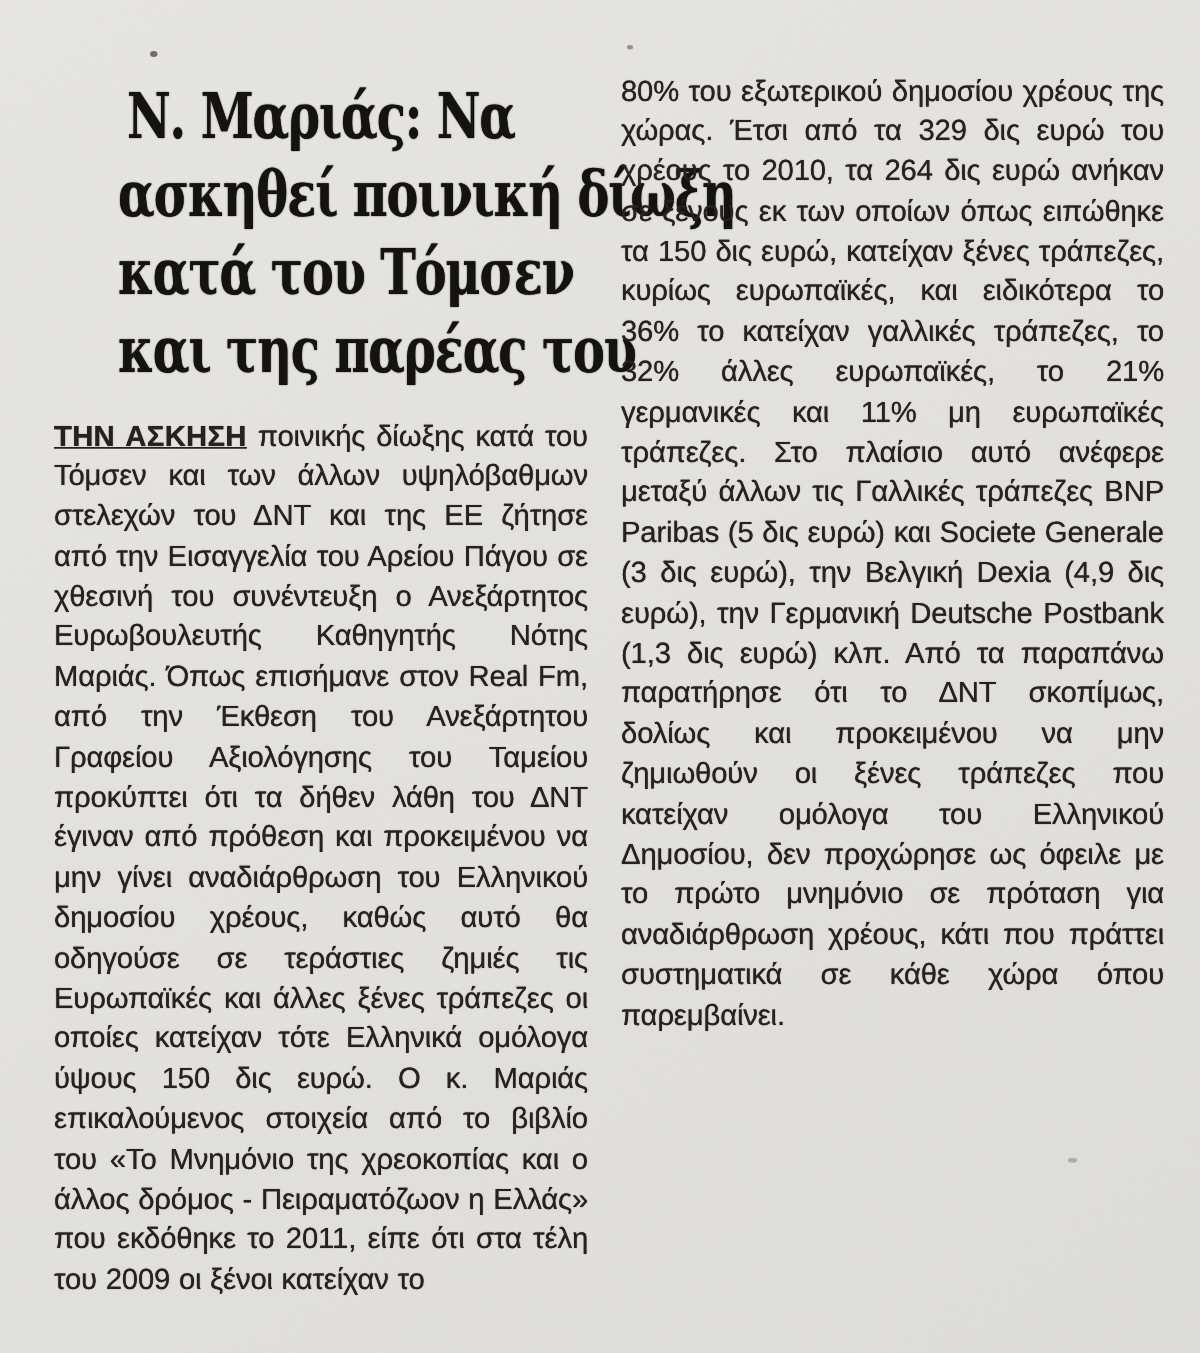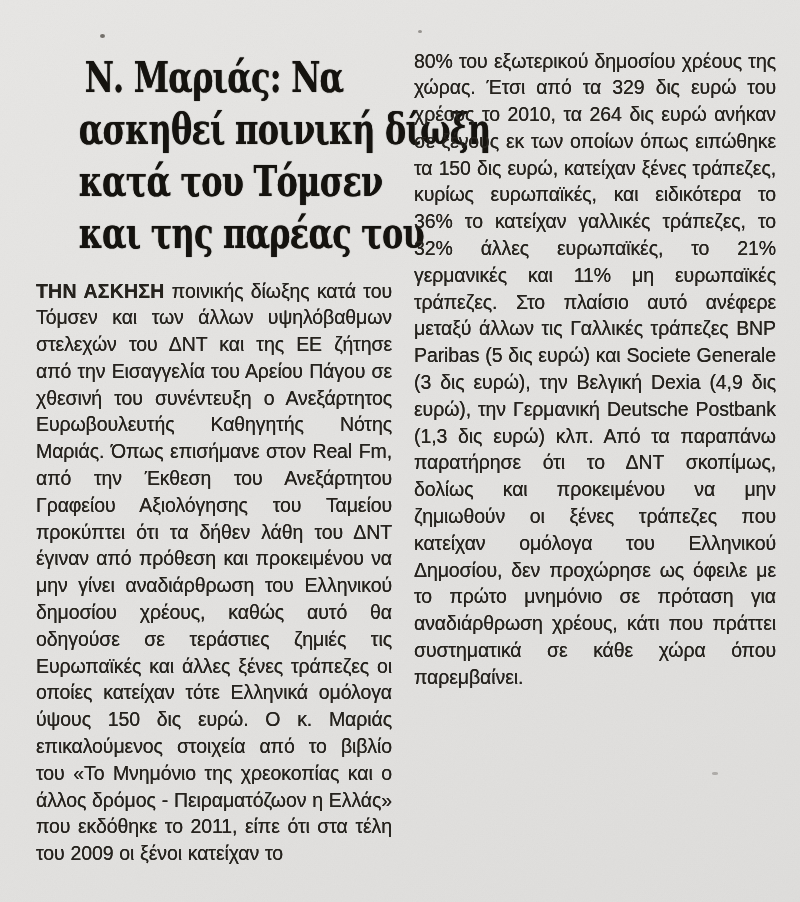--- a/index.html
+++ b/index.html
@@ -59,20 +59,21 @@
   }
   .column-right {
     left: 414px;
     top: 28px;
     width: 362px;
     height: 700px;
   }
   .lead-bold {
     font-weight: 700;
     letter-spacing: 0.2px;
+    text-decoration: underline;
   }
   .underlined {
     text-decoration-thickness: 2px;
     text-underline-offset: 3px;
   }
   
   .speck {
     position: absolute;
     background: #55514b;
     border-radius: 50%;

